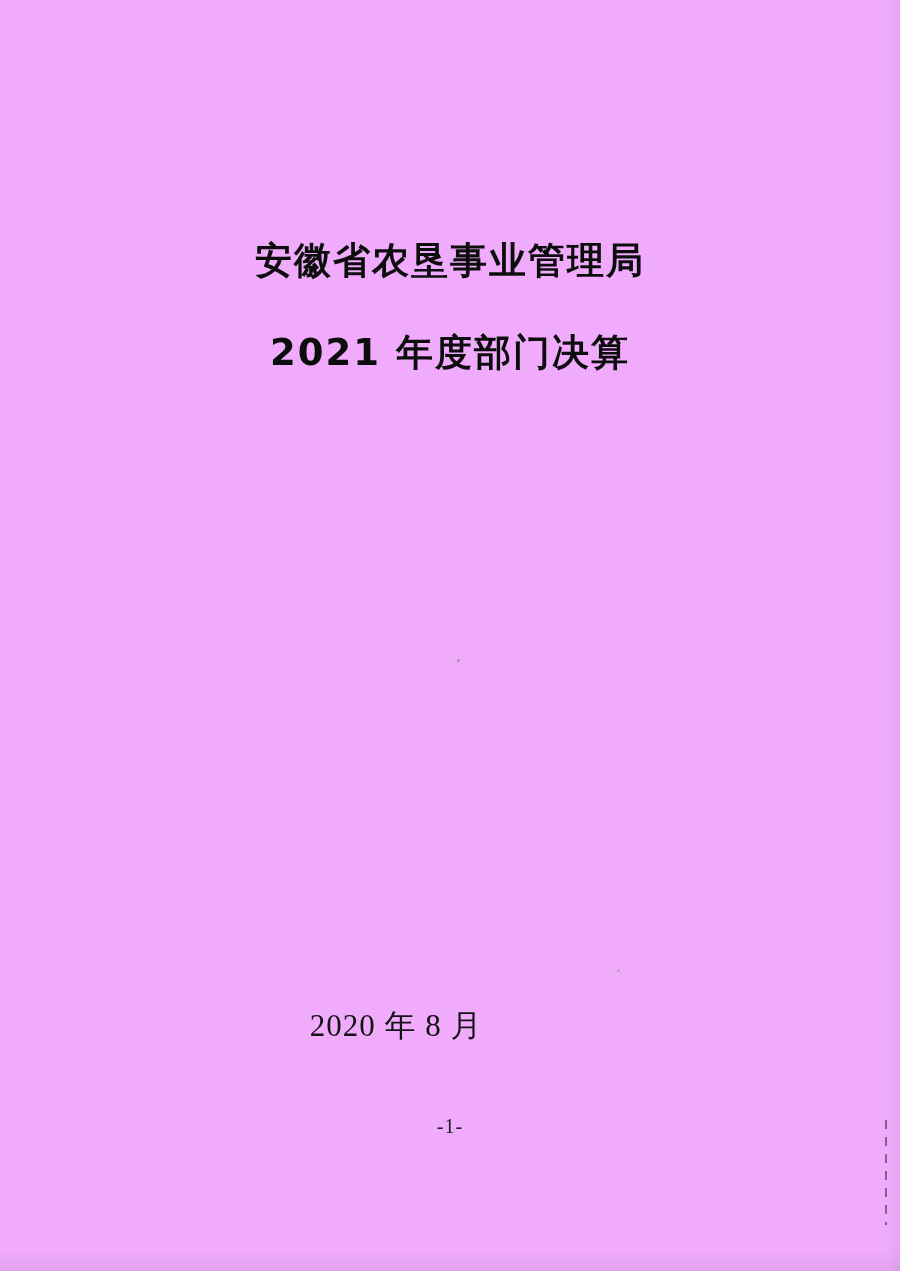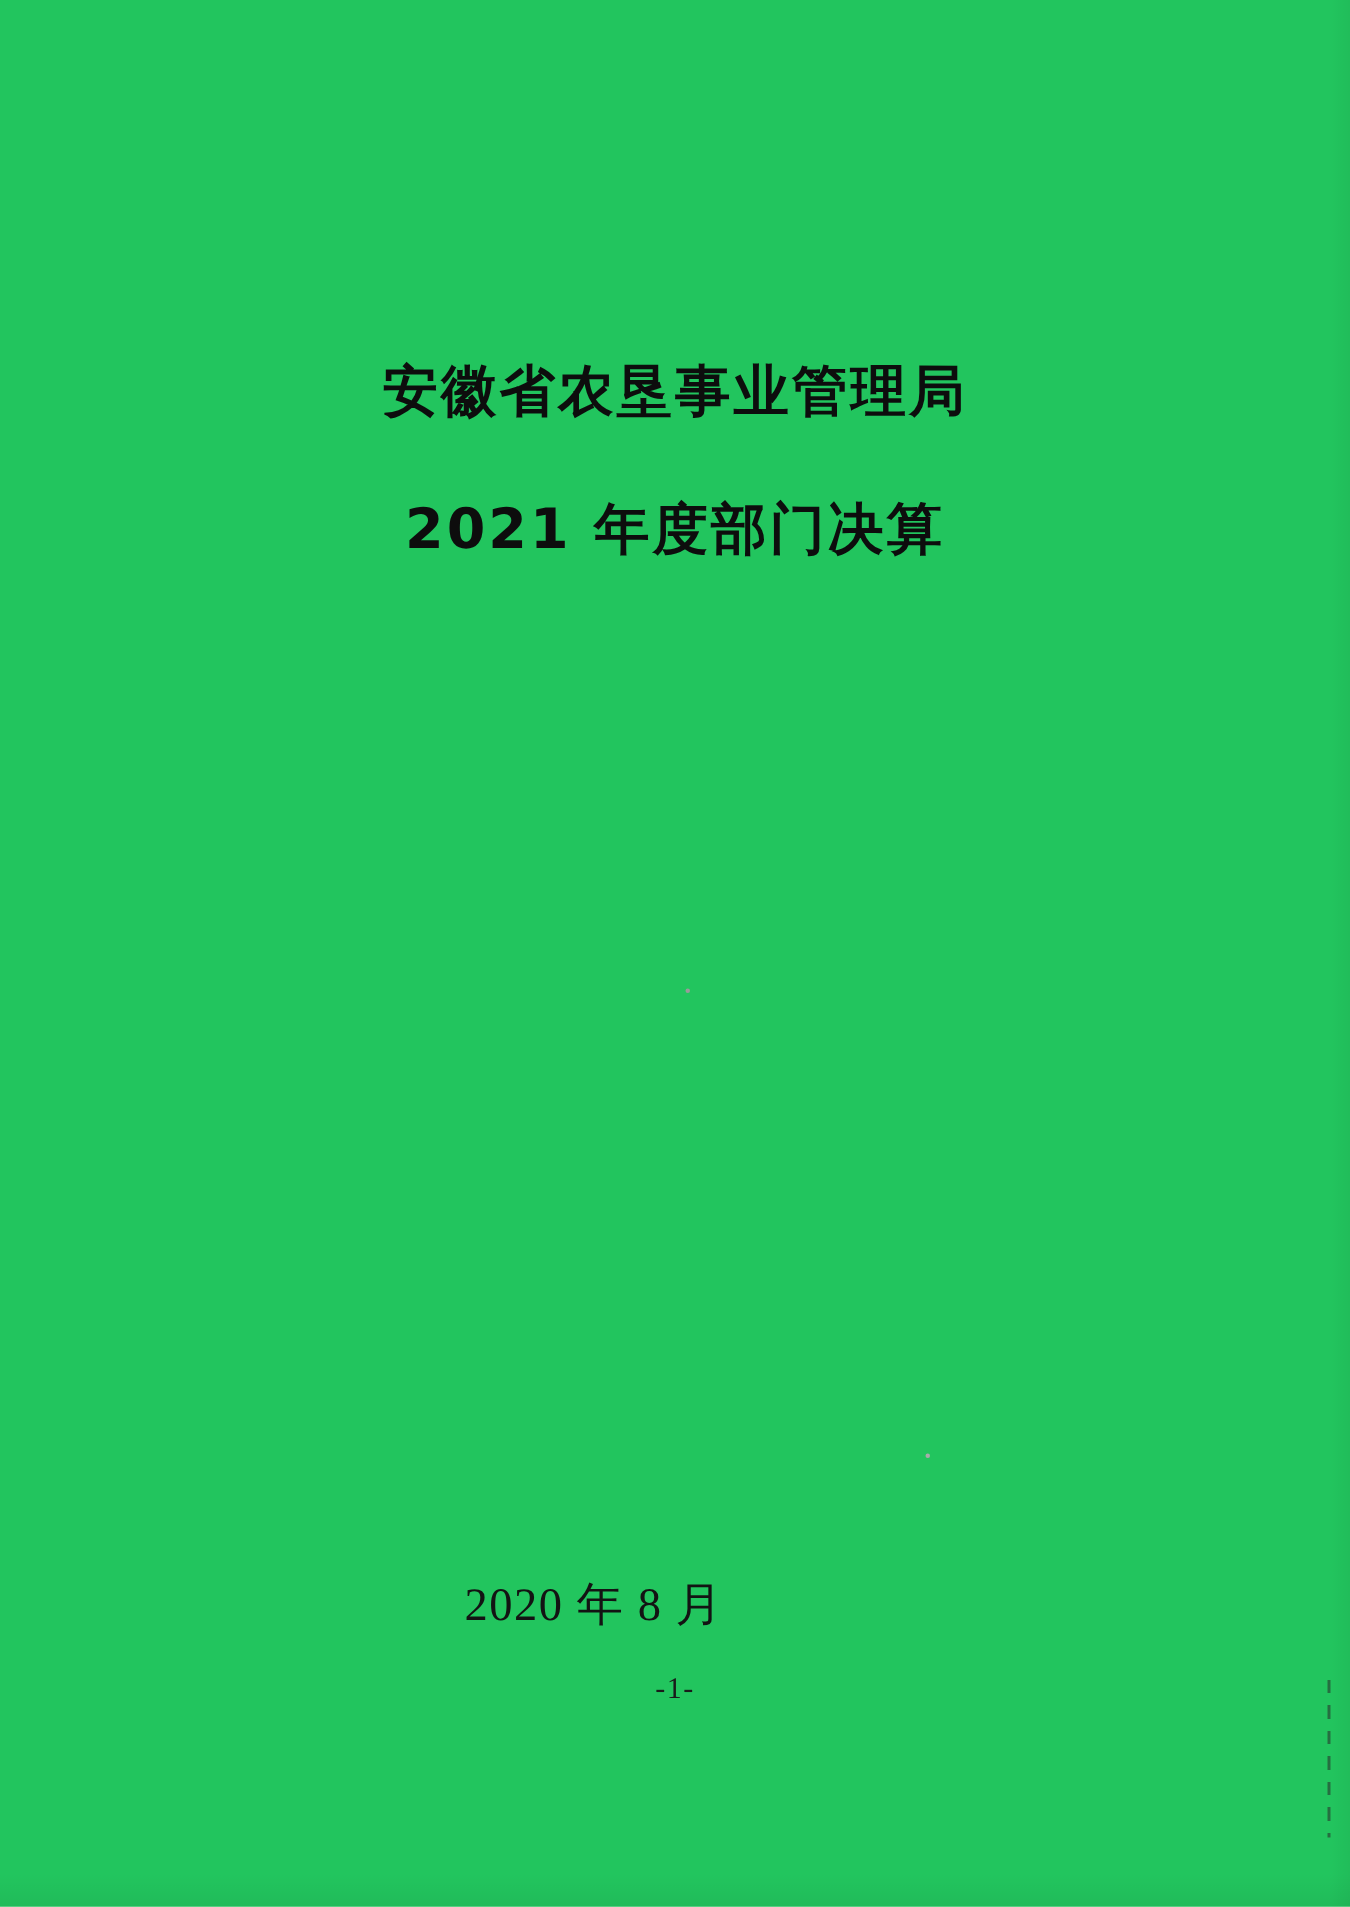--- a/index.html
+++ b/index.html
@@ -12,21 +12,21 @@
     background: #ffffff;
     font-family: "Liberation Serif", serif;
     color: #111111;
     overflow: hidden;
   }
 
   .page {
     position: relative;
     width: 900px;
     height: 1271px;
-    background: #22c55e;
+    background: #f0abfc;
     box-sizing: border-box;
   }
 
   
   .scan-edge-right {
     position: absolute;
     top: 0;
     right: 0;
     width: 14px;
     height: 1271px;
@@ -105,21 +105,20 @@
     background: #aaaaaa;
     border-radius: 50%;
   }
 
   .date-block {
     position: absolute;
     left: 0;
     top: 1005px;
     width: 792px;
     text-align: center;
-    margin-top: 44px;
   }
   .doc-date {
     font-family: "Liberation Serif", serif;
     font-size: 31px;
     letter-spacing: 1px;
     color: #131313;
     margin: 0;
   }
 
   .footer-block {

